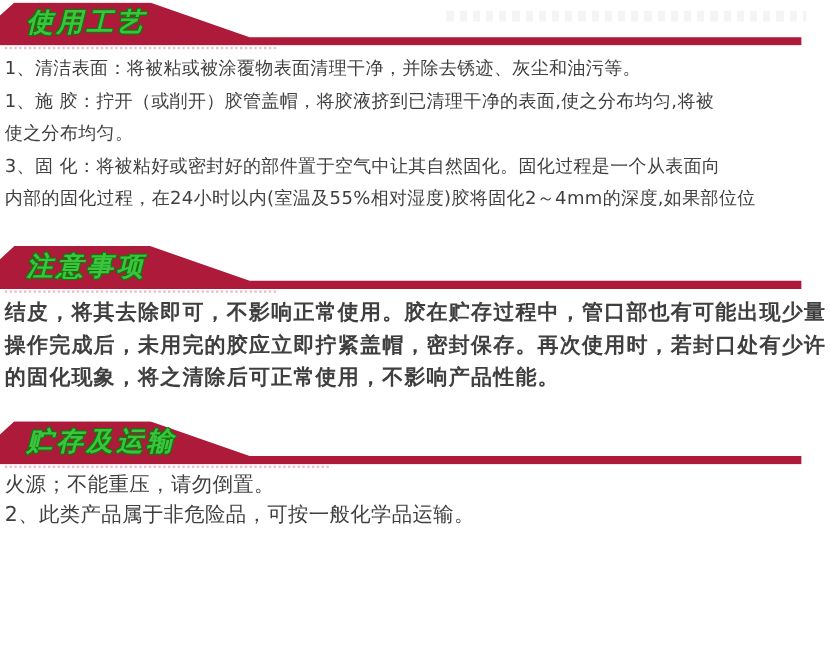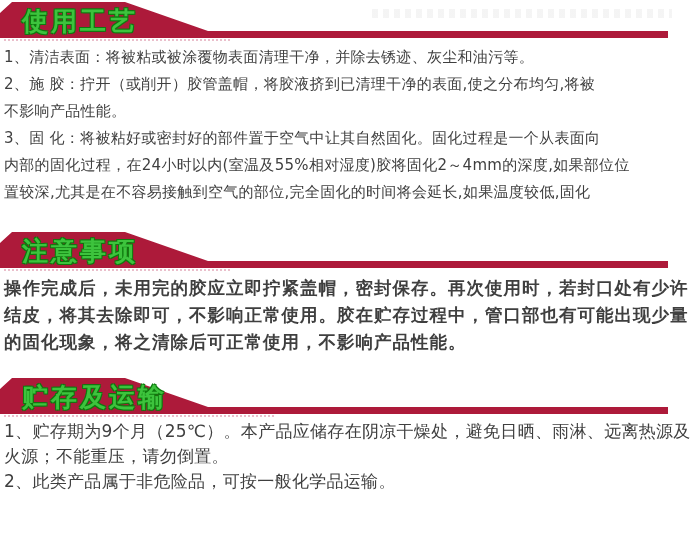--- a/index.html
+++ b/index.html
@@ -27,23 +27,24 @@
     background:var(--banner-red,#ad1a3a);
     clip-path:polygon(12px 0, 125px 0, 208px 29px, 668px 29px, 668px 36px, 0 36px, 0 11px);
   }
   .banner::after{
     content:"";
     position:absolute;left:4px;right:470px;bottom:-3px;
     border-bottom:2px dotted rgba(217,138,160,.55);
   }
   .banner-title{
     position:absolute;left:22px;top:2px;
-    font-size:26px;font-weight:bold;letter-spacing:3px;
+    font-size:22px;font-weight:bold;letter-spacing:3px;
     color:var(--banner-green,#3dc33d);
     text-shadow:1px 1px 0 #0e7a0e,-1px 1px 0 #0e7a0e,1px -1px 0 #0e7a0e,-1px -1px 0 #0e7a0e;
+    font-style:italic;
     white-space:nowrap;
   }
   .body{
     padding-left:4px;
     color:var(--body-text,#3f3f3f);
   }
   .body .line{white-space:nowrap;}
   .sec1-banner{margin-top:2px;}
   .sec1-body{margin-top:6px;font-size:15px;line-height:27px;letter-spacing:.3px;}
   .sec2-banner{margin-top:26px;}
@@ -58,45 +59,43 @@
 
   <div class="watermark"></div>
 
   <div>
     <div class="banner sec1-banner">
       <div class="banner-bg"></div>
       <span class="banner-title">使用工艺</span>
     </div>
     <div class="body sec1-body">
       <div class="line">1、清洁表面：将被粘或被涂覆物表面清理干净，并除去锈迹、灰尘和油污等。</div>
-      <div class="line">2、施 胶：拧开（或削开）胶管盖帽，将胶液挤到已清理干净的表面,使之分布均匀,将被</div>
-      <div class="line">不影响产品性能。</div>
+      <div class="line">1、施 胶：拧开（或削开）胶管盖帽，将胶液挤到已清理干净的表面,使之分布均匀,将被</div>
+      <div class="line">使之分布均匀。</div>
       <div class="line">3、固 化：将被粘好或密封好的部件置于空气中让其自然固化。固化过程是一个从表面向</div>
       <div class="line">内部的固化过程，在24小时以内(室温及55%相对湿度)胶将固化2～4mm的深度,如果部位位</div>
-      <div class="line">置较深,尤其是在不容易接触到空气的部位,完全固化的时间将会延长,如果温度较低,固化</div>
     </div>
   </div>
 
   <div>
     <div class="banner sec2-banner">
       <div class="banner-bg"></div>
       <span class="banner-title">注意事项</span>
     </div>
     <div class="body sec2-body">
+      <div class="line">结皮，将其去除即可，不影响正常使用。胶在贮存过程中，管口部也有可能出现少量</div>
       <div class="line">操作完成后，未用完的胶应立即拧紧盖帽，密封保存。再次使用时，若封口处有少许</div>
-      <div class="line">结皮，将其去除即可，不影响正常使用。胶在贮存过程中，管口部也有可能出现少量</div>
       <div class="line">的固化现象，将之清除后可正常使用，不影响产品性能。</div>
     </div>
   </div>
 
   <div>
     <div class="banner sec3-banner">
       <div class="banner-bg"></div>
       <span class="banner-title">贮存及运输</span>
     </div>
     <div class="body sec3-body">
-      <div class="line">1、贮存期为9个月（25℃）。本产品应储存在阴凉干燥处，避免日晒、雨淋、远离热源及</div>
       <div class="line">火源；不能重压，请勿倒置。</div>
       <div class="line">2、此类产品属于非危险品，可按一般化学品运输。</div>
     </div>
   </div>
 
 </div>
 
 </body></html>

